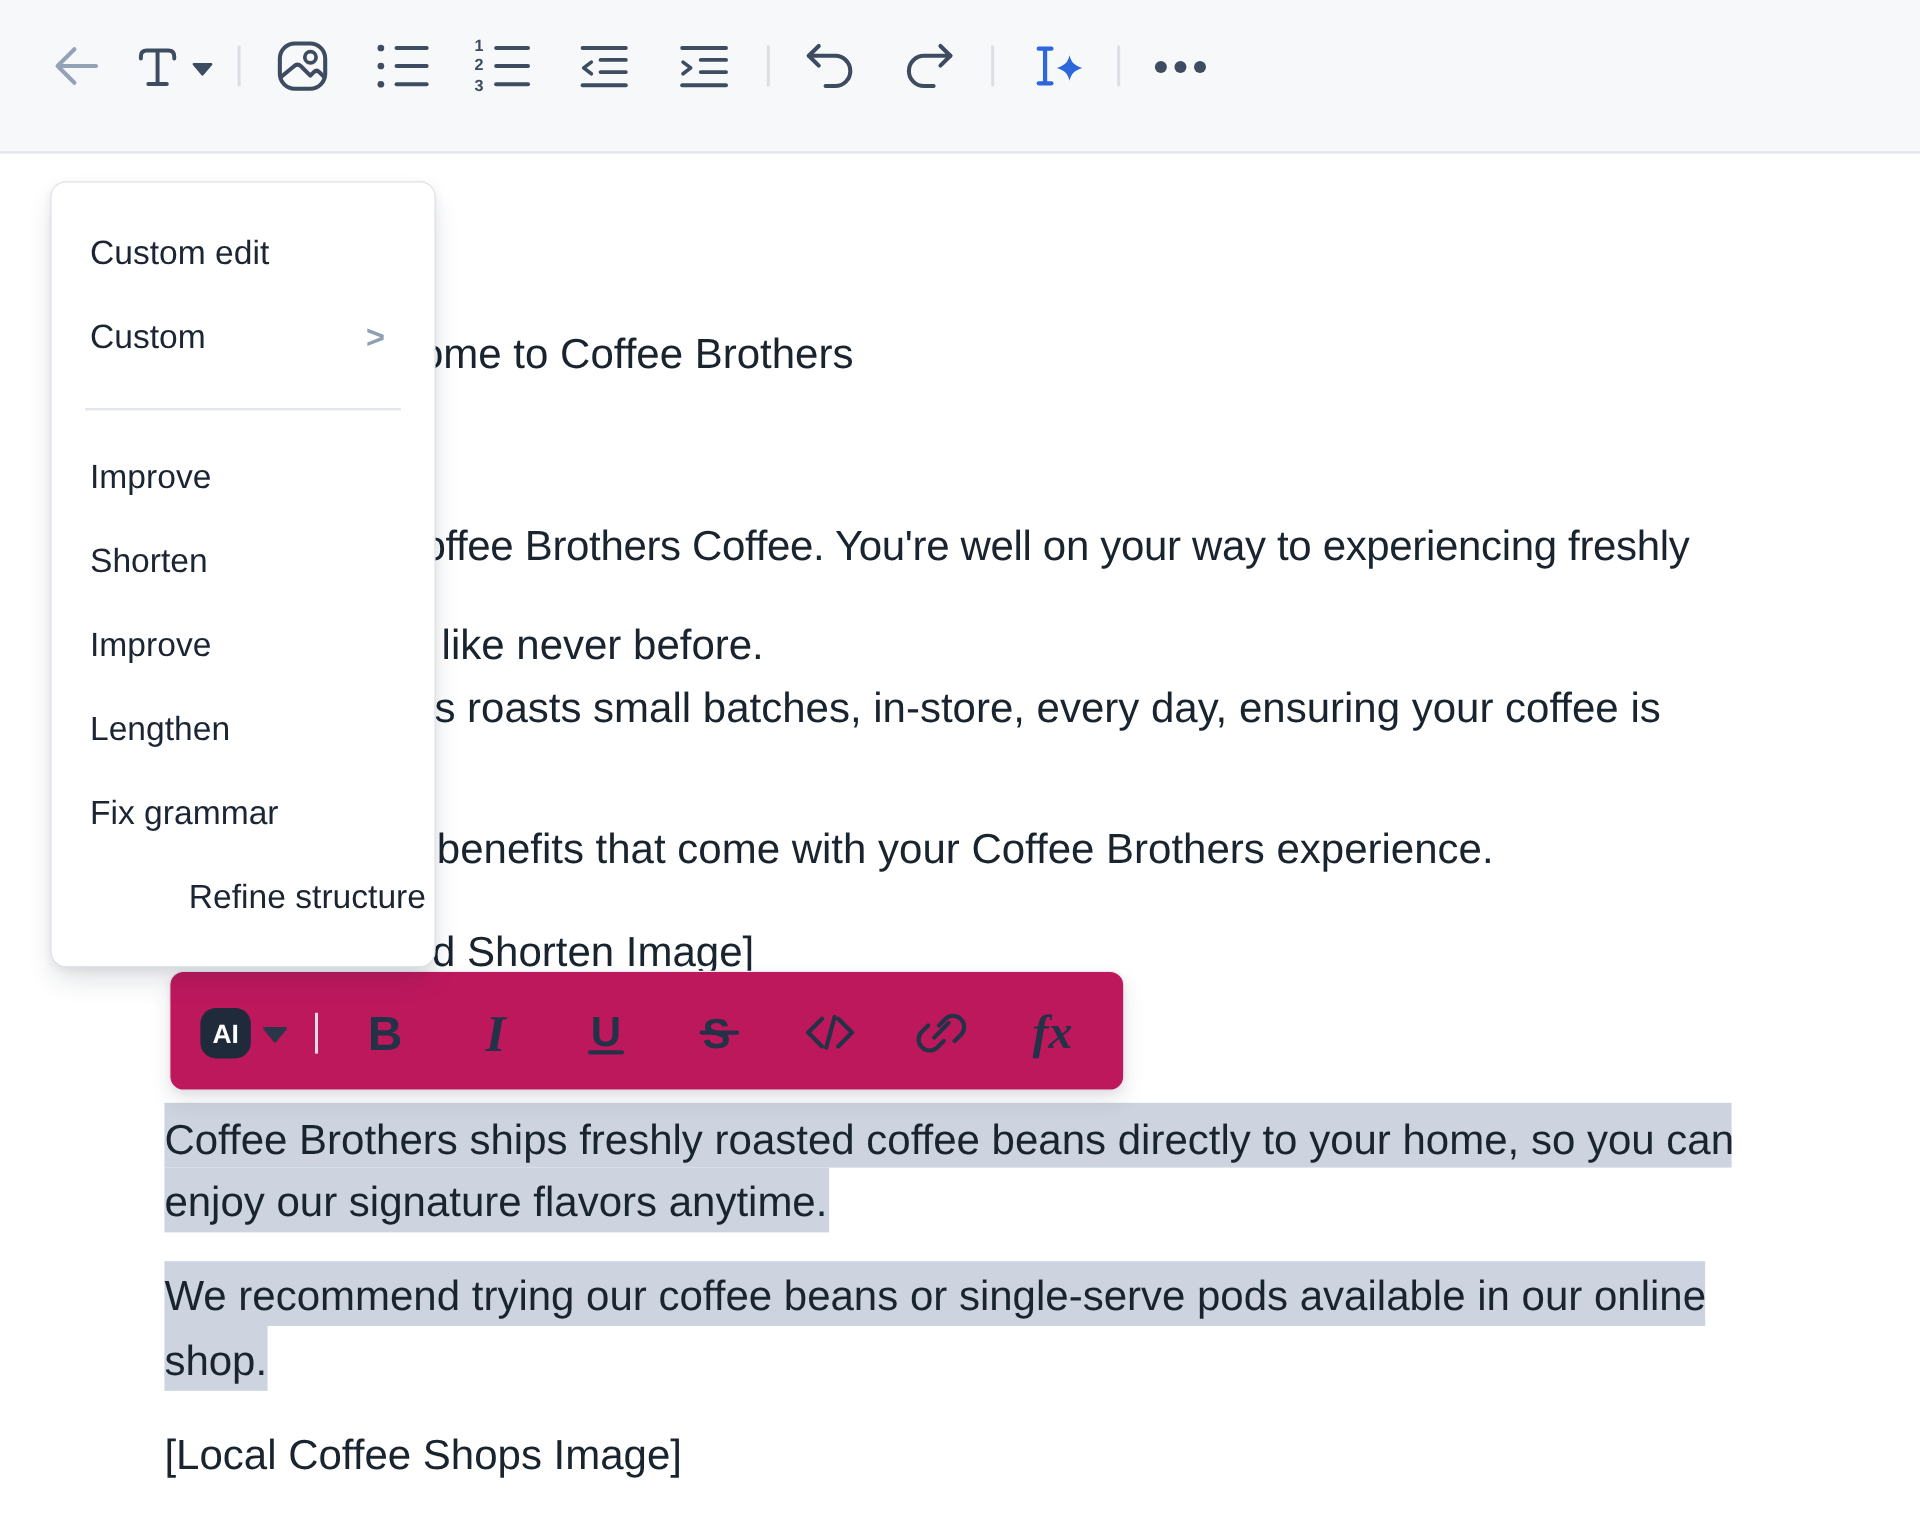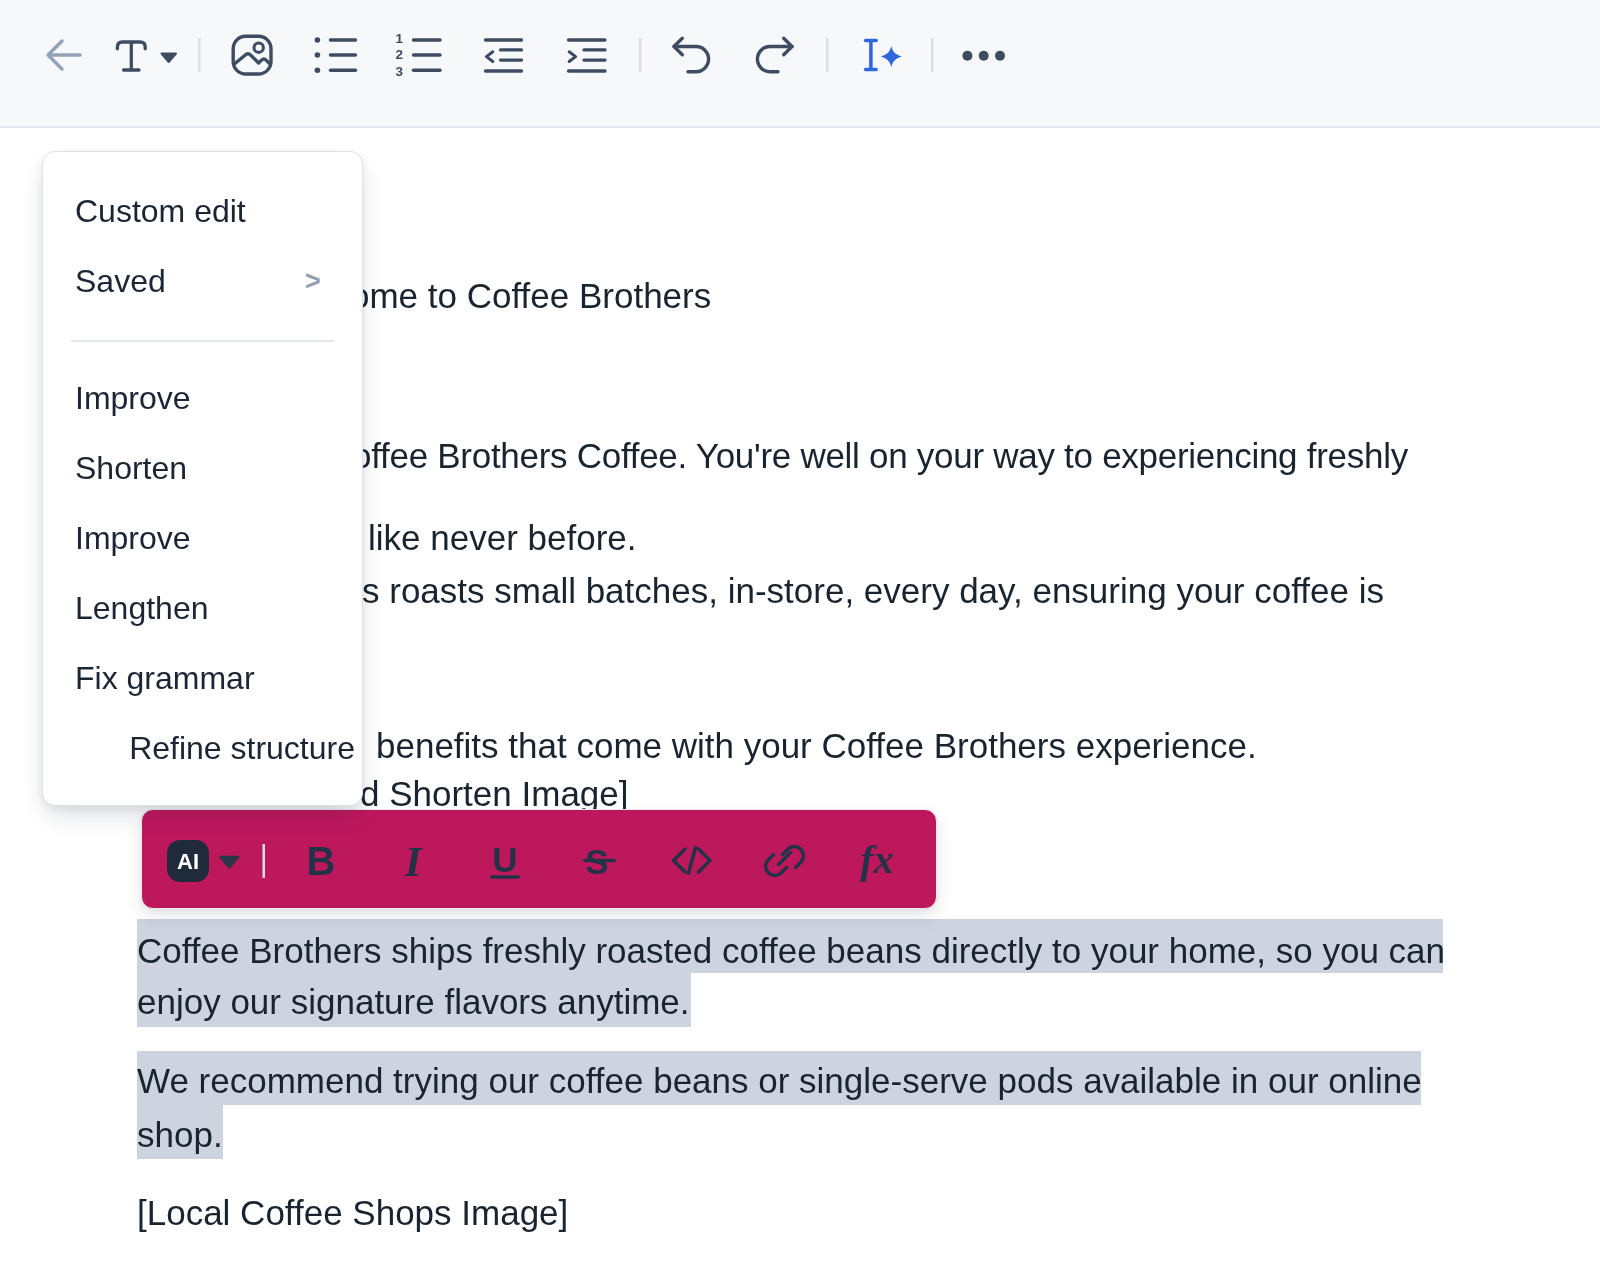--- a/index.html
+++ b/index.html
@@ -11,21 +11,21 @@
 .doc { position:absolute; font-size:35px; line-height:54px; color:#19242f;
   white-space:nowrap; z-index:1; }
 .selrect { position:absolute; background:#cdd4df; z-index:0; }
 #fl-toolbar { position:absolute; left:141px; top:809px; width:796px; height:100px;
   background:#be185d; border:1px solid #e8ebef; border-radius:12px; z-index:4;
   box-shadow:0 8px 18px rgba(25,35,55,0.10), 0 2px 5px rgba(25,35,55,0.05); }
 #menu { position:absolute; left:42px; top:151px; width:321px; height:655px;
   background:#fff; border:1.5px solid #dde1e8; border-radius:13px; z-index:5;
   box-shadow:0 12px 24px -4px rgba(25,35,55,0.16), 0 3px 8px rgba(25,35,55,0.06); }
 .mi { position:absolute; left:32px; width:280px; height:70px; line-height:70px;
-  font-size:32px; color:#1c2533; white-space:nowrap; }
+  font-size:28px; color:#1c2533; white-space:nowrap; }
 #menu-div { position:absolute; left:28px; top:188px; width:263px; height:1.5px;
   background:#e4e7ec; }
 </style>
 </head>
 <body>
 <div id="stage">
   <div id="topbar">
   <svg width="1060" height="112" viewBox="0 0 1060 112" style="position:absolute;left:0;top:0;" fill="none" stroke-linecap="round" stroke-linejoin="round">
 
     <g stroke="#94a2b6" stroke-width="3.4">
@@ -121,21 +121,21 @@
 
   <div class="selrect" style="left:137px; top:919px;  width:1306px; height:54px;"></div>
   <div class="selrect" style="left:137px; top:973px;  width:554px;  height:54px;"></div>
   <div class="selrect" style="left:137px; top:1051px; width:1284px; height:54px;"></div>
   <div class="selrect" style="left:137px; top:1105px; width:86px;   height:54px;"></div>
 
   <div class="doc" style="left:350px; top:269px;">ome to Coffee Brothers</div>
   <div class="doc" style="left:352px; top:429px; letter-spacing:-0.28px;">offee Brothers Coffee. You're well on your way to experiencing freshly</div>
   <div class="doc" style="left:368px; top:478px;margin-top:33px;">like never before.</div>
   <div class="doc" style="left:362px; top:564px;">s roasts small batches, in-store, every day, ensuring your coffee is</div>
-  <div class="doc" style="left:364px; top:719px;padding-left:12px;">benefits that come with your Coffee Brothers experience.</div>
+  <div class="doc" style="left:364px; top:681px;">benefits that come with your Coffee Brothers experience.</div>
   <div class="doc" style="left:360px; top:767px;">d Shorten Image]</div>
   <div class="doc" style="left:137px; top:924px;">Coffee Brothers ships freshly roasted coffee beans directly to your home, so you can</div>
   <div class="doc" style="left:137px; top:975px;">enjoy our signature flavors anytime.</div>
   <div class="doc" style="left:137px; top:1054px;">We recommend trying our coffee beans or single-serve pods available in our online</div>
   <div class="doc" style="left:137px; top:1108px;">shop.</div>
   <div class="doc" style="left:137px; top:1186px;">[Local Coffee Shops Image]</div>
 
   <div id="fl-toolbar">
   <svg width="796" height="100" viewBox="0 0 796 100" style="position:absolute;left:0;top:0;" fill="none" stroke-linecap="round" stroke-linejoin="round">
 
@@ -162,21 +162,21 @@
       <path d="M644.5 57.5 l-5.5 5.5 a9.2 9.2 0 0 1 -13 -13 l5.5 -5.5"></path>
       <path d="M636.5 54.5 L648.5 42.5"></path>
     </g>
 
     <text x="735" y="63" fill="#243248" font-family="Liberation Serif" font-style="italic" font-weight="700" font-size="40" text-anchor="middle">fx</text>
   </svg>
   </div>
 
   <div id="menu">
     <div class="mi" style="top:24px;">Custom edit</div>
-    <div class="mi" style="top:94px;">Saved</div>
+    <div class="mi" style="top:94px;">Custom</div>
     <div style="position:absolute; left:262px; top:94px; width:30px; height:70px; line-height:70px;
          font-size:27px; font-weight:700; color:#90a0b2;">&gt;</div>
     <div id="menu-div"></div>
     <div class="mi" style="top:211px;">Improve</div>
     <div class="mi" style="top:281px;">Shorten</div>
     <div class="mi" style="top:351px;">Improve</div>
     <div class="mi" style="top:421px;">Lengthen</div>
     <div class="mi" style="top:491px;">Fix grammar</div>
     <div class="mi" style="top:561px;text-align:right;">Refine structure</div>
   </div>

